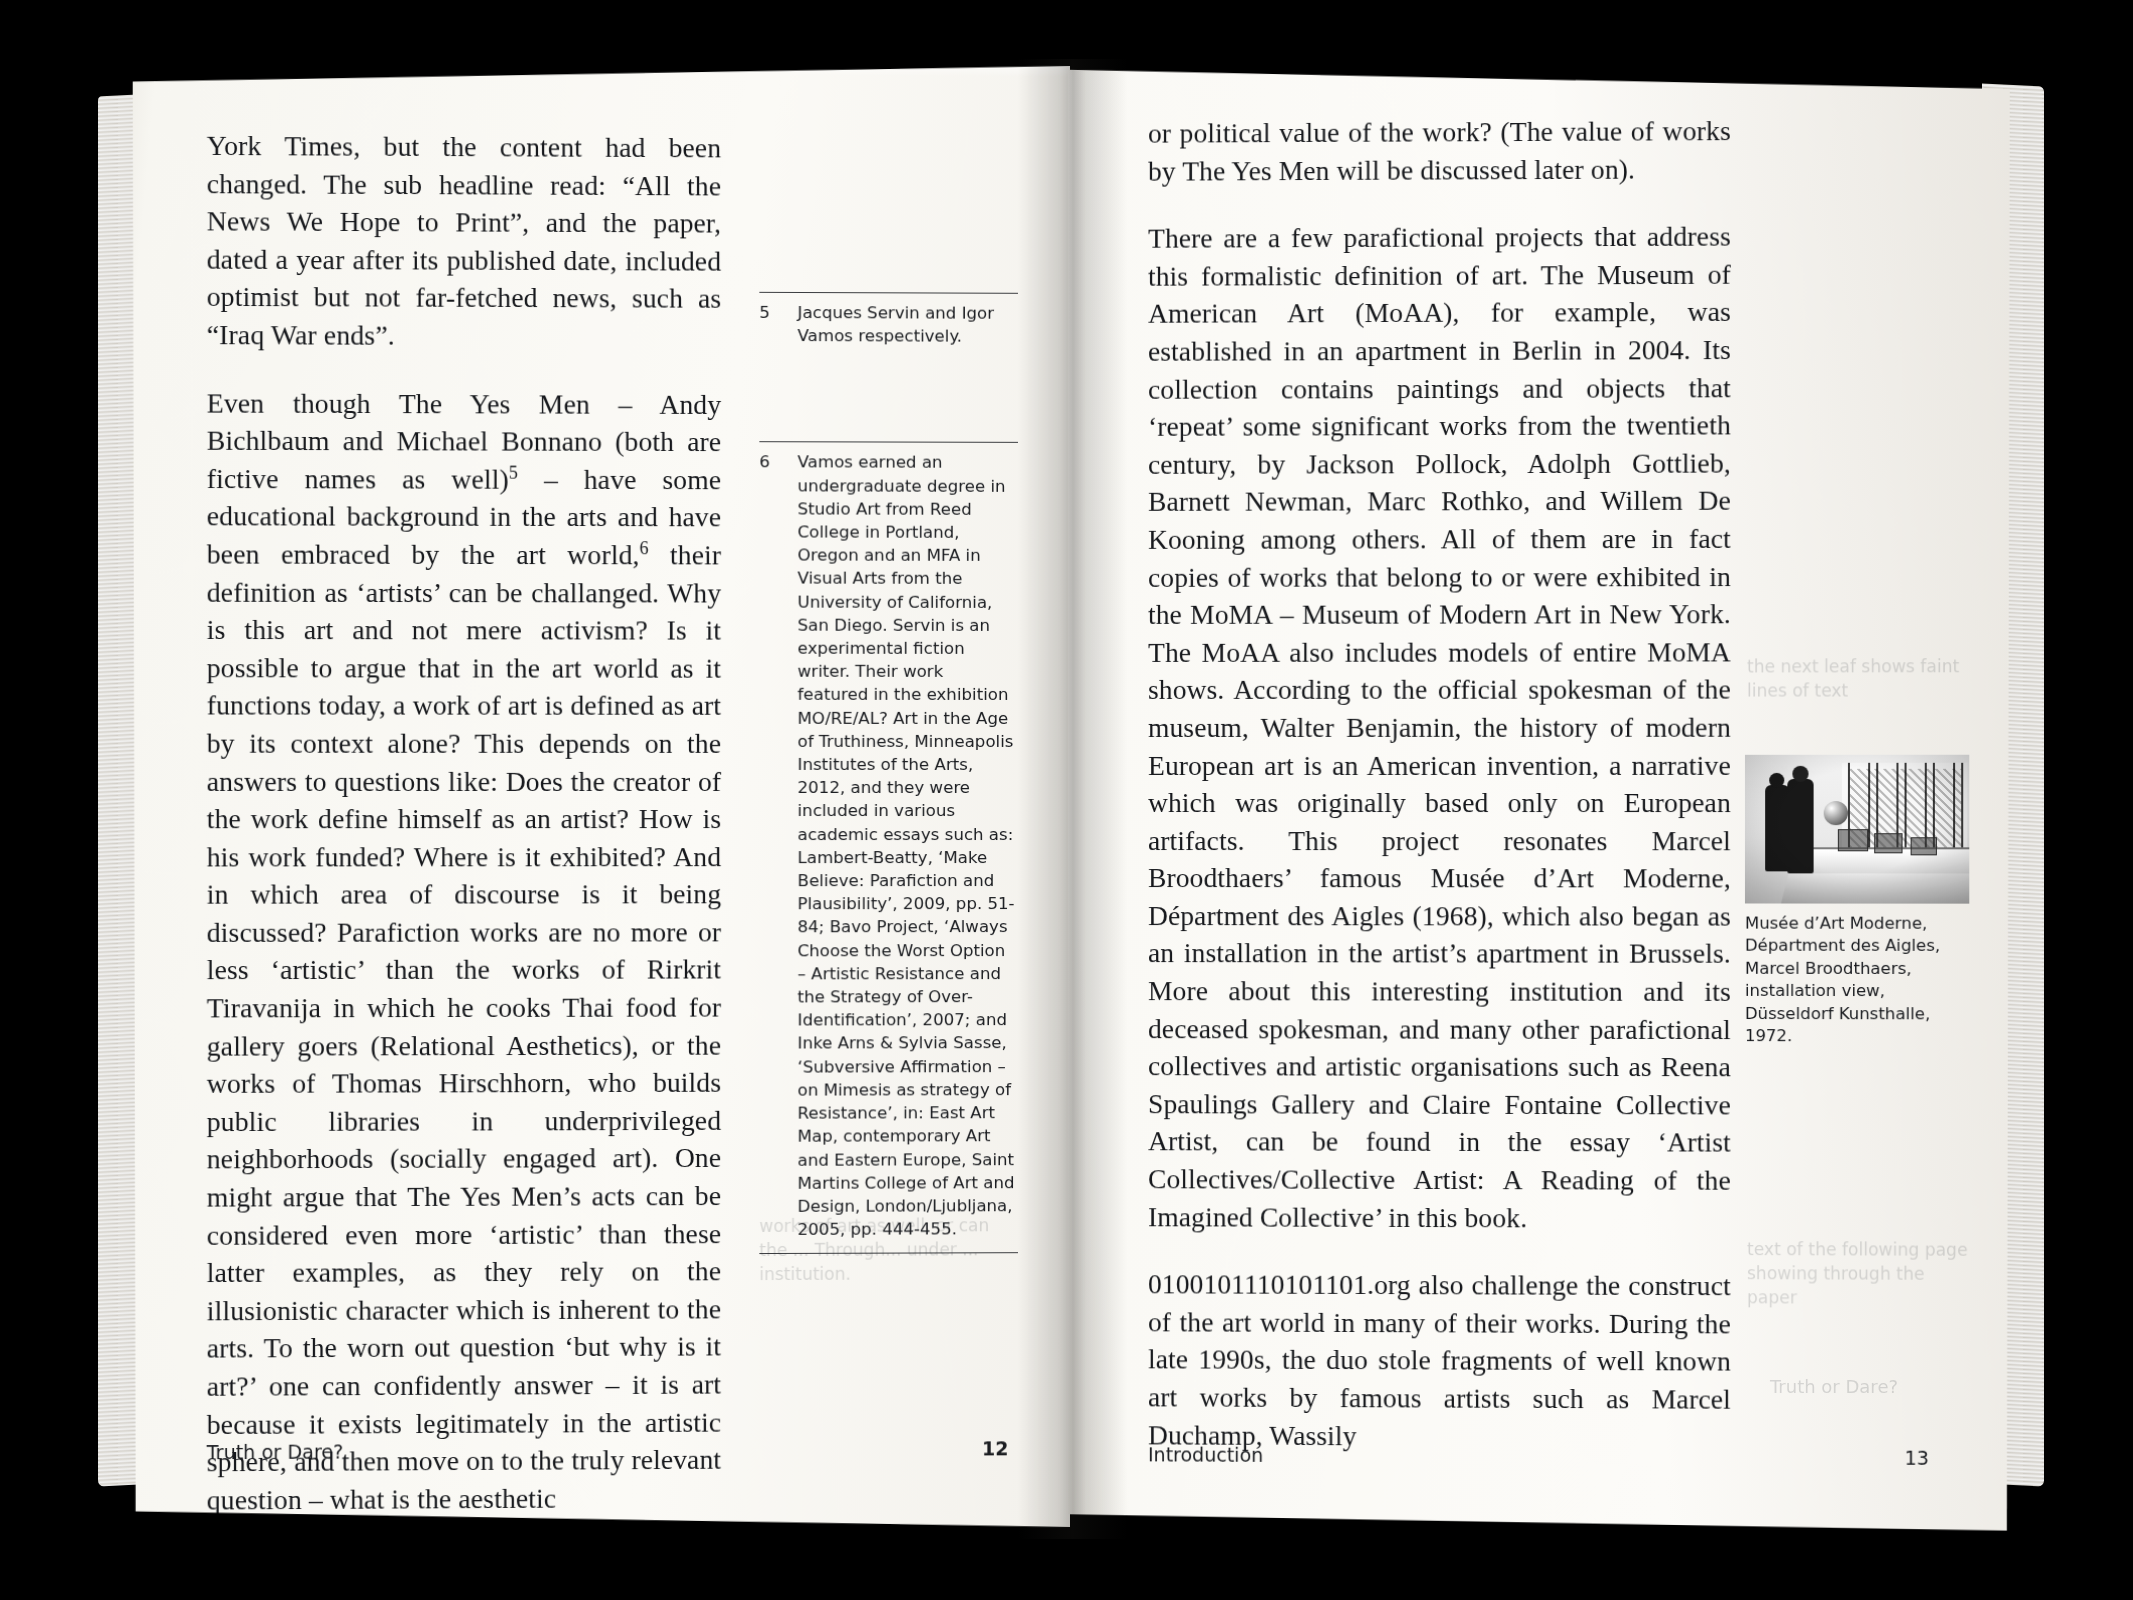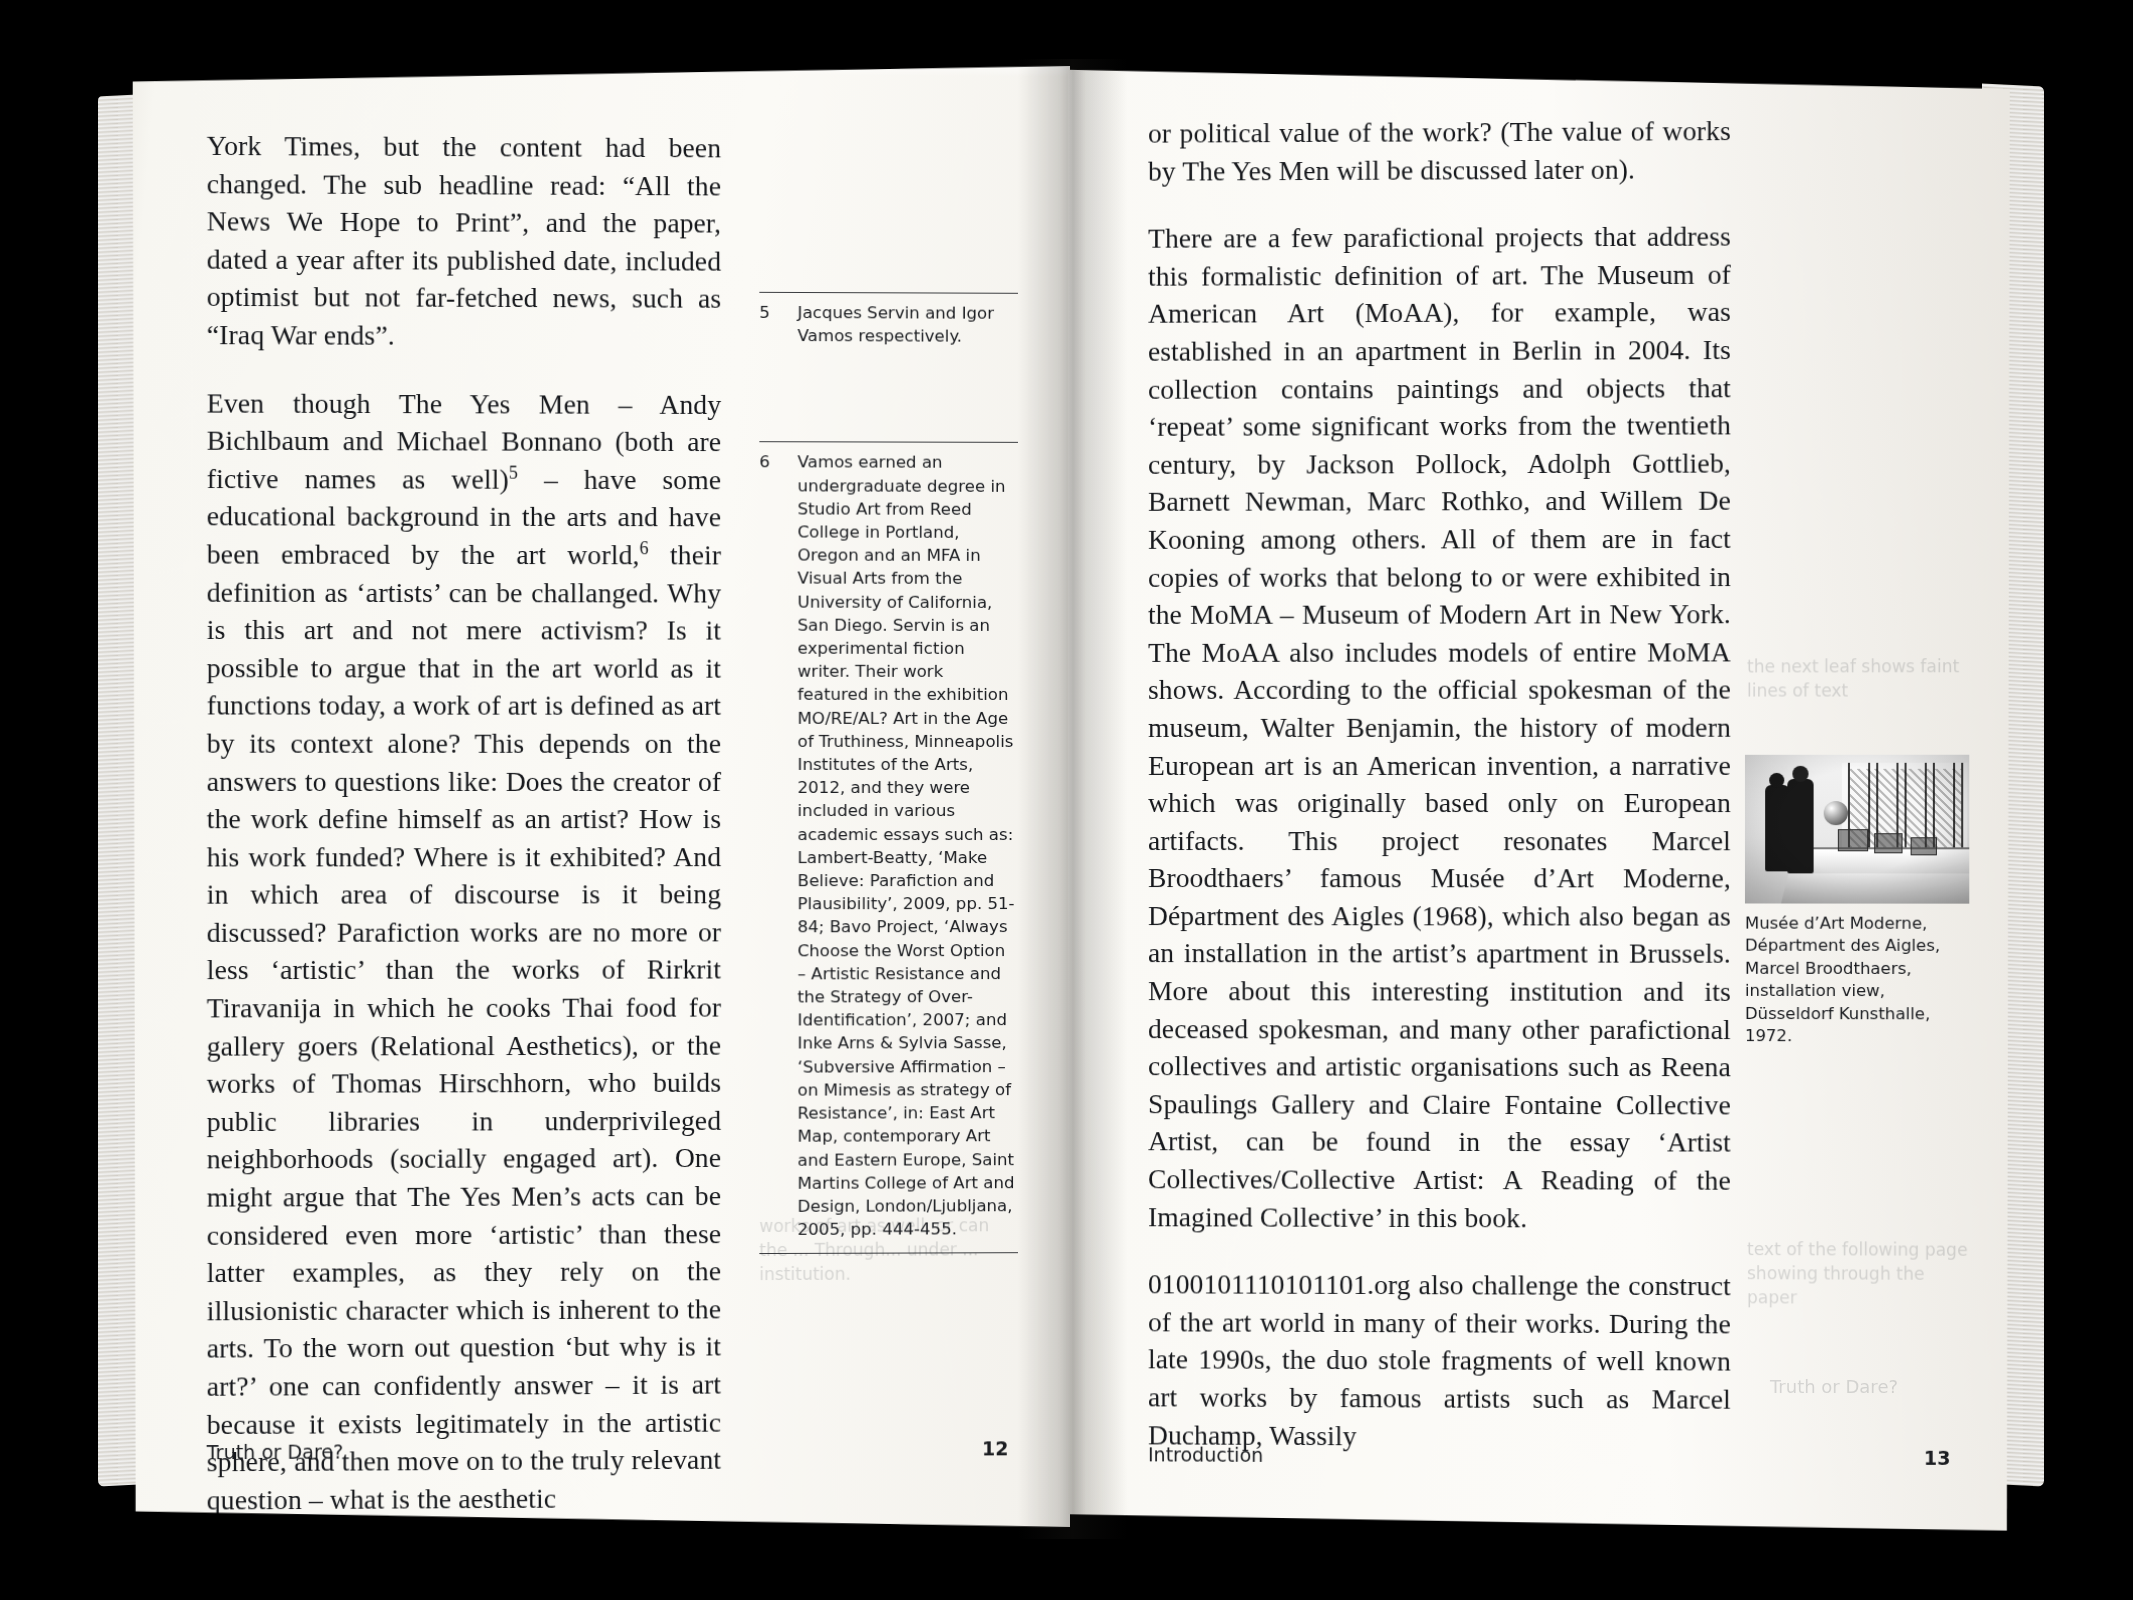--- a/index.html
+++ b/index.html
@@ -131,21 +131,21 @@
   
   .runfoot {
     position: absolute;
     font-family: "DejaVu Sans", sans-serif;
     font-size: 19px;
     color: #1b1d21;
   }
   #foot-left-title { left: 92px; bottom: 74px; }
   #foot-left-page  { left: 862px; bottom: 74px; font-weight: 600; }
   #foot-right-title{ left: 80px; bottom: 70px; margin-top: 32px; }
-  #foot-right-page { left: 851px; bottom: 70px; font-weight: 700; }
+  #foot-right-page { left: 832px; bottom: 70px; font-weight: 400; }
 
   
   #figure {
     position: absolute;
     left: 674px; top: 700px;
     width: 222px;
   }
   #figure .photo {
     width: 222px; height: 148px;
     background: #9fa3a4;

